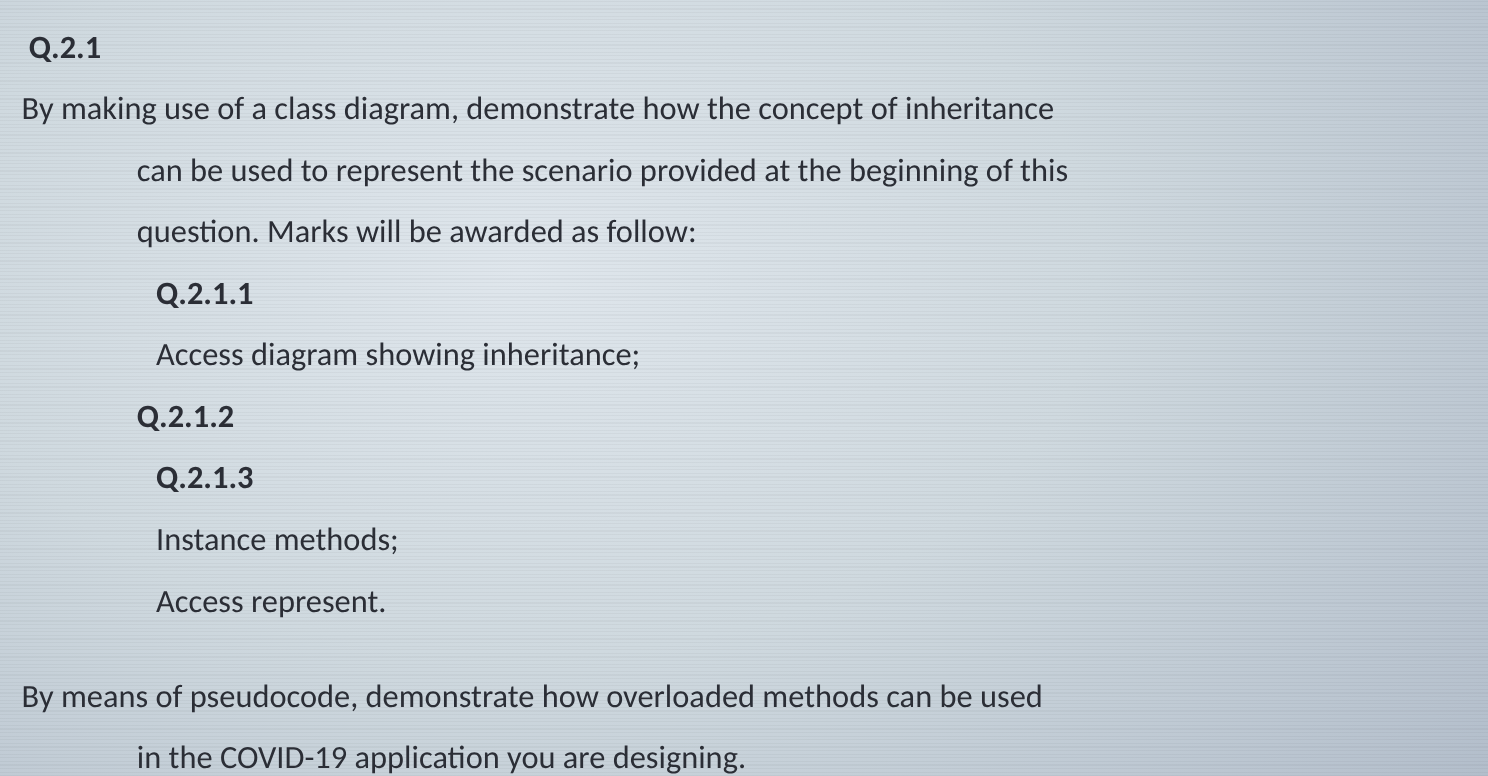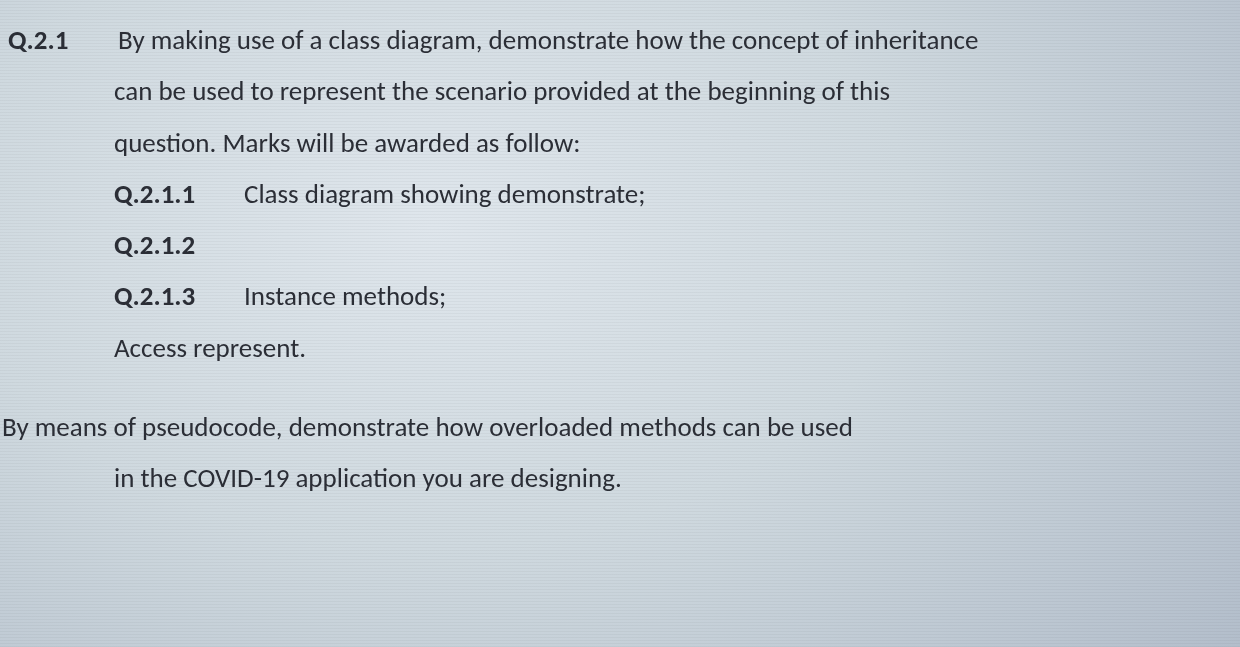--- a/index.html
+++ b/index.html
@@ -22,30 +22,32 @@
         rgba(255,255,255,0) 3px
       ),
       radial-gradient(1200px 800px at 35% 35%, #dfe6ec 0%, #cfd9df 40%, #b3becb 85%, #9faab9 100%);
     padding: 14px 30px 20px 2px;
     box-sizing: border-box;
     line-height: 1.9;
   }
   .row {
     display: flex;
     align-items: baseline;
+    flex-direction: column;
   }
   .qnum {
     width: 110px;
     flex-shrink: 0;
     font-weight: 700;
     text-align: left;
     padding-left: 6px;
   }
   .qtext {
     flex: 1;
+    margin-left: 16px;
   }
   .sub {
     padding-left: 112px;
   }
   .sub .qnum {
     width: 130px;
     padding-left: 0;
   }
   .gap {
     height: 28px;
@@ -63,21 +65,21 @@
 
 <div class="row">
   <span class="qnum bold">Q.2.1</span>
   <span class="qtext">By making use of a class diagram, demonstrate how the concept of inheritance</span>
 </div>
 <div class="wrap">can be used to represent the scenario provided at the beginning of this</div>
 <div class="wrap">question. Marks will be awarded as follow:</div>
 
 <div class="row sub">
   <span class="qnum bold">Q.2.1.1</span>
-  <span class="qtext">Class diagram showing demonstrate;</span>
+  <span class="qtext">Access diagram showing inheritance;</span>
 </div>
 <div class="row sub">
   <span class="qnum bold">Q.2.1.2</span>
 </div>
 <div class="row sub">
   <span class="qnum bold">Q.2.1.3</span>
   <span class="qtext">Instance methods;</span>
 </div>
 <div class="row sub">
   <span class="qtext">Access represent.</span>

